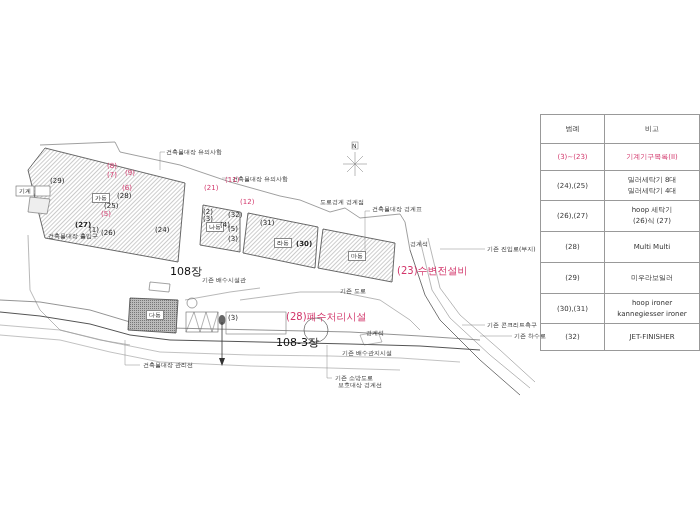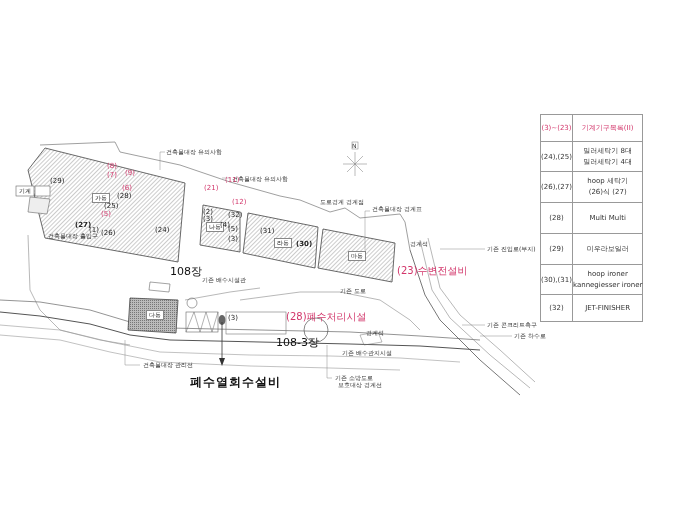--- a/index.html
+++ b/index.html
@@ -144,40 +144,43 @@
 
   
   <span class="num" style="left:203px;top:209px;">(2)</span>
   <span class="num" style="left:203px;top:216px;">(3)</span>
   <span class="num" style="left:228px;top:212px;">(32)</span>
   <span class="num" style="left:220px;top:222px;">(4)</span>
   <span class="num" style="left:228px;top:226px;">(5)</span>
   <span class="num" style="left:228px;top:236px;">(3)</span>
 
   
-  <span class="num" style="left:260px;top:228px;">(31)</span>
+  <span class="num" style="left:260px;top:220px;">(31)</span>
   <span class="num" style="left:296px;top:241px;font-weight:bold;">(30)</span>
 
   
   <span class="num red" style="left:204px;top:185px;">(21)</span>
   <span class="num red" style="left:225px;top:177px;">(11)</span>
-  <span class="num red" style="left:232px;top:199px;">(12)</span>
+  <span class="num red" style="left:240px;top:199px;">(12)</span>
 
   <span class="num" style="left:228px;top:315px;">(3)</span>
 
   
   <span class="big" style="left:170px;top:264px;">108장</span>
   <span class="big" style="left:276px;top:335px;">108-3장</span>
-  <span class="bigk" style="left:190px;top:374px;">폐수열회수설비</span>
   <span class="redlbl" style="left:286px;top:310px;">(28)폐수처리시설</span>
   <span class="redlbl" style="left:397px;top:264px;">(23)수변전설비</span>
 </div>
 
 <table id="legend">
   <tbody>
+      <tr>
+    <th class="c1">범례</th>
+    <th class="c2">비고</th>
+  </tr>
   <tr class="rowred" style="height:27px;">
     <td>(3)~(23)</td>
     <td>
           <span class="sub">기계기구목록(II)</span>
         </td>
   </tr>
   <tr style="height:30px;">
     <td>(24),(25)</td>
     <td>
           <span class="sub">밀러세탁기 8대</span>

